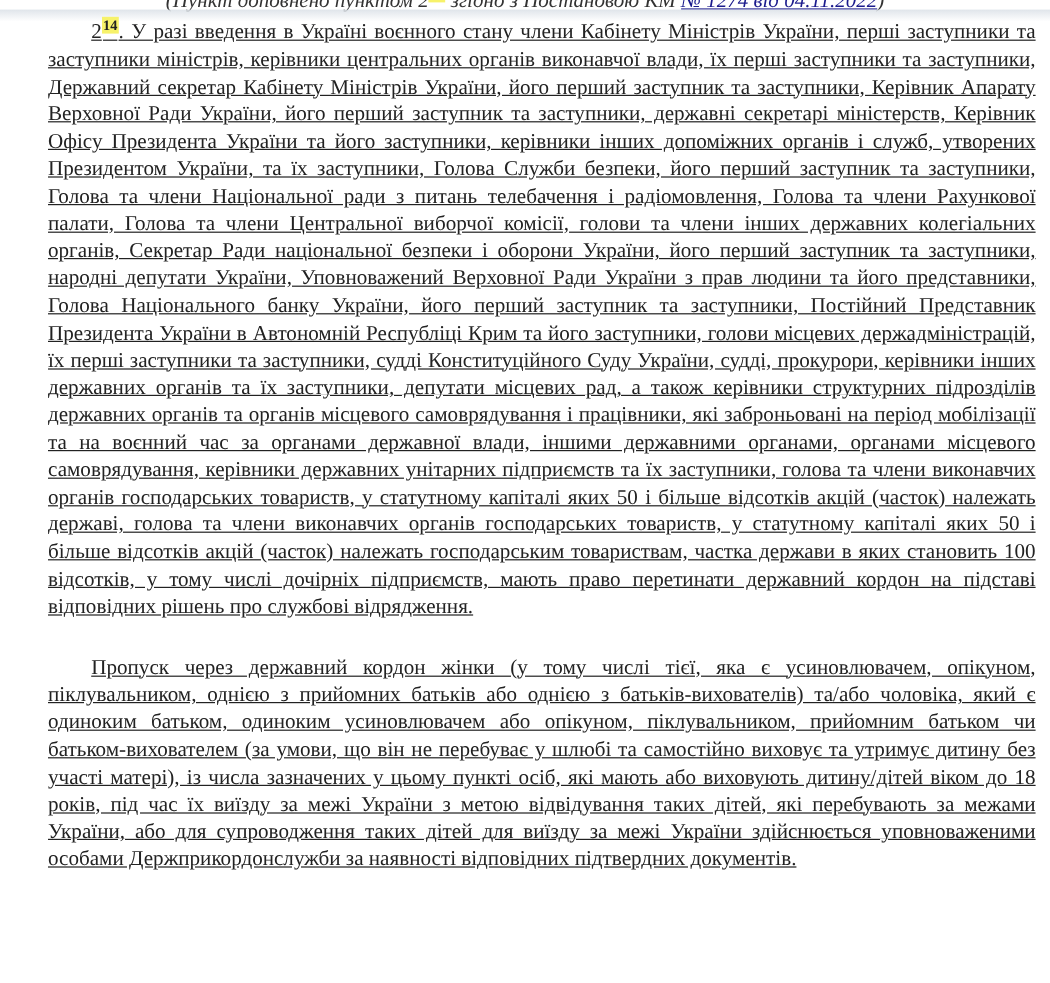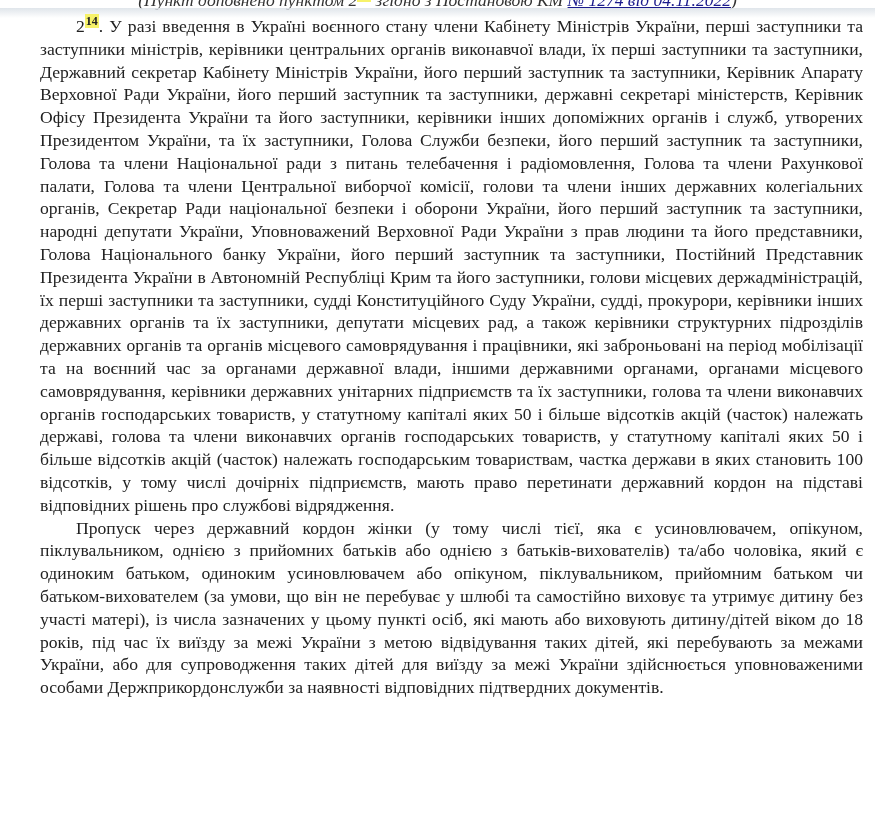--- a/index.html
+++ b/index.html
@@ -21,22 +21,23 @@
     position: absolute; top: 8px; left: 0; width: 875px; height: 10px;
     background: linear-gradient(to bottom, rgba(220,226,232,0.9), rgba(255,255,255,0));
   }
   .content {
     position: absolute; top: 15px; left: 40px; width: 823px;
   }
   p {
     margin: 0; font-size: 17.6px; line-height: 22.8px;
     text-align: justify; text-indent: 36px;
     hyphens: none;
+    text-decoration: underline;
   }
-  p + p { margin-top: 0; }
+  p + p { margin-top: 28px; }
   sup.hl {
     background: #f7f26a; font-weight: bold; font-size: 12px;
     line-height: 0; vertical-align: 7px; padding: 0 1px;
   }
 </style>
 </head>
 <body>
 
 <div class="top-note">
   <span>(Пункт доповнено пунктом 2</span><sup class="hl">14</sup><span> згідно з Постановою КМ </span><a>№ 1274 від 04.11.2022</a><span>)</span>

